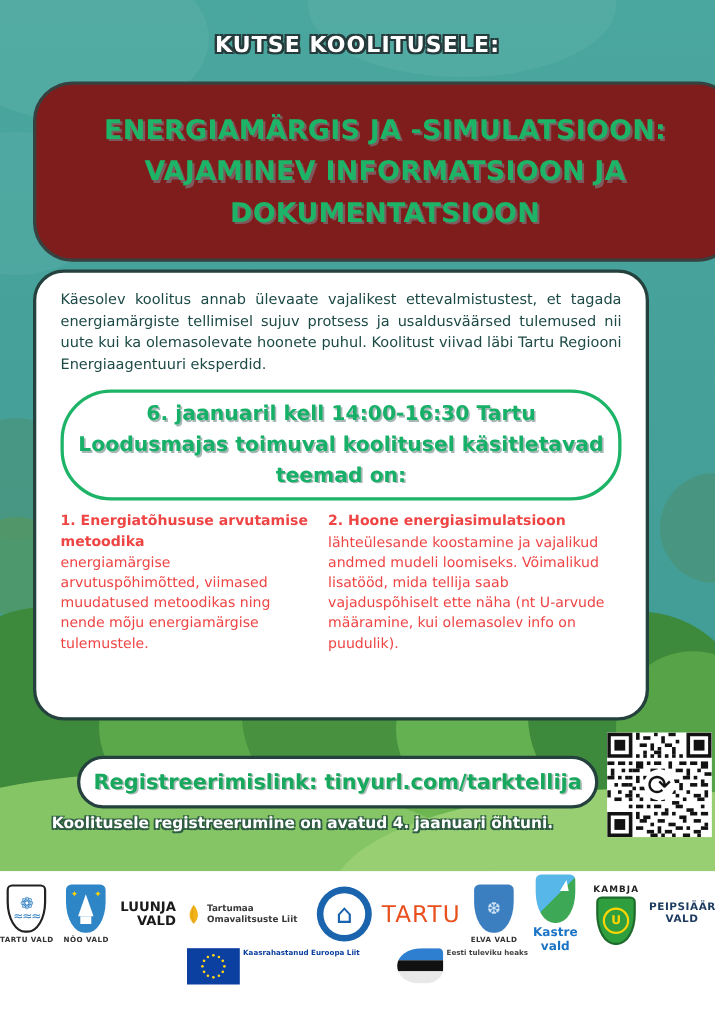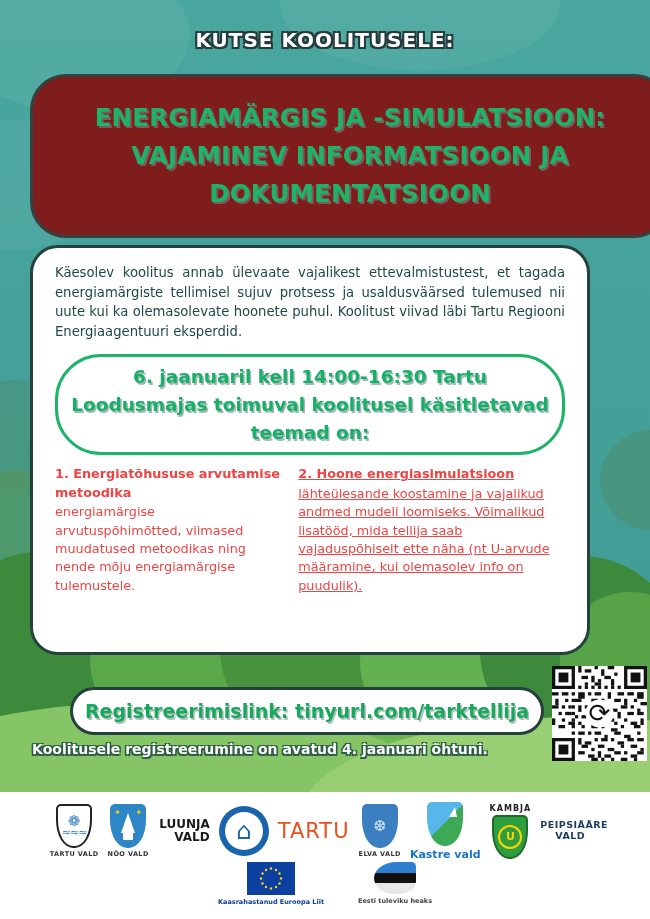--- a/index.html
+++ b/index.html
@@ -38,34 +38,34 @@
       border:3px solid #24413d;border-radius:28px;box-sizing:border-box;
       padding:15px 22px 10px;overflow:hidden;}
   .para{color:#1d4a46;font-size:13.2px;line-height:1.48;text-align:justify;margin:0 0 13px;}
   .pill-banner{border:3px solid #1db467;border-radius:46px;margin:2px 0 10px;
       padding:6px 8px;text-align:center;color:#17b068;font-weight:800;
       font-size:18.5px;line-height:1.5;
       text-shadow:1.5px 1.5px 0 rgba(60,95,90,.45);}
   .cols{display:flex;gap:16px;}
   .col{color:#ef4444;font-size:12.8px;line-height:1.44;}
   .col1{width:46%;}
-  .col2{width:54%;text-decoration:underline;}
+  .col2{width:54%;}
   .col-h{font-weight:800;margin:0 0 1px;}
   .col-b{margin:0;}
 
   
   .reg-pill{left:70px;top:687px;width:474px;height:48px;background:#fff;
       border:3px solid #24413d;border-radius:40px;box-sizing:border-box;
       display:flex;align-items:center;justify-content:center;cursor:pointer;}
   .reg-text{color:#17a85e;font-weight:800;font-size:19px;
       text-shadow:1.5px 1.5px 0 rgba(30,70,55,.35);}
   .reg-note{left:0;top:741px;width:520px;text-align:center;color:#fff;
       font-size:14px;font-weight:700;
       text-shadow:-1.5px -1.5px 0 #2f5d44,1.5px -1.5px 0 #2f5d44,
-                  -1.5px 1.5px 0 #2f5d44,1.5px 1.5px 0 #2f5d44;}
+                  -1.5px 1.5px 0 #2f5d44,1.5px 1.5px 0 #2f5d44;padding-left:15px;}
   .qr{left:552px;top:666px;width:95px;height:95px;background:#fff;cursor:pointer;}
 
   
   .logo-row{left:0;top:800px;width:650px;height:62px;display:flex;
       align-items:center;justify-content:center;gap:9px;}
   .logo{display:flex;flex-direction:column;align-items:center;gap:2px;}
   .logo-cap{font-size:6.5px;font-weight:700;color:#333;letter-spacing:.4px;white-space:nowrap;}
   .shield{width:36px;height:44px;box-sizing:border-box;
       border-radius:5px 5px 17px 17px/5px 5px 28px 28px;
       display:flex;flex-direction:column;align-items:center;justify-content:center;}
@@ -93,21 +93,21 @@
       display:flex;align-items:center;justify-content:center;
       color:#1a63ad;font-size:24px;line-height:1;}
   .tartu-word{color:#e8501e;font-weight:400;font-size:21px;letter-spacing:1px;}
   .kastre-cap{color:#1b74c4;font-weight:800;font-size:11px;text-align:center;}
   .kambja-cap{font-size:8px;font-weight:700;color:#222;letter-spacing:1px;}
   .peipsi{width:60px;text-align:center;font-weight:800;color:#1d3a5f;
       font-size:9.5px;line-height:1.15;letter-spacing:.5px;}
 
   .fund-row{left:0;top:862px;width:650px;display:flex;justify-content:center;
       align-items:flex-start;gap:34px;}
-  .fund{display:flex;flex-direction:column;align-items:center;gap:3px;}
+  .fund{display:flex;flex-direction:row;gap:3px;}
   .eu-flag{width:48px;height:33px;background:#0b3fa0;position:relative;}
   .fund-cap{font-size:6.5px;font-weight:700;color:#0b3fa0;text-align:center;line-height:1.3;}
   .fund-cap2{font-size:6.5px;font-weight:700;color:#444;text-align:center;line-height:1.3;}
   .ee-flag{width:42px;height:32px;border-radius:65% 10% 45% 55%/60% 20% 50% 60%;
       overflow:hidden;display:flex;flex-direction:column;}
   .ee-b1{flex:1;background:#2f7fd0;}
   .ee-b2{flex:1;background:#111;}
   .ee-b3{flex:1;background:#e8e8e8;}
 </style>
 </head>
@@ -309,20 +309,27 @@
       <div class="tri"></div>
       <div style="width:10px;height:7px;background:#fff;"></div>
     </div>
     <span class="logo-cap">NÕO VALD</span>
   </div>
 
   <div class="logo">
     <div class="luunja">LUUNJA VALD</div>
   </div>
 
+  <div class="tol">
+    <svg width="20" height="26" viewBox="0 0 20 26">
+      <path d="M10 25C4 20 2 11 10 1c8 10 6 19 0 24z" fill="#f2b21a"></path>
+      <path d="M10 25C7 19 7 10 10 3" stroke="#d89a0e" stroke-width="1" fill="none"></path>
+    </svg>
+    <span class="tol-cap">Tartumaa Omavalitsuste Liit</span>
+  </div>
 
   <div class="logo">
     <div class="trea">
       <div class="trea-in">⌂</div>
     </div>
   </div>
 
   <div class="logo">
     <span class="tartu-word">TARTU</span>
   </div>

